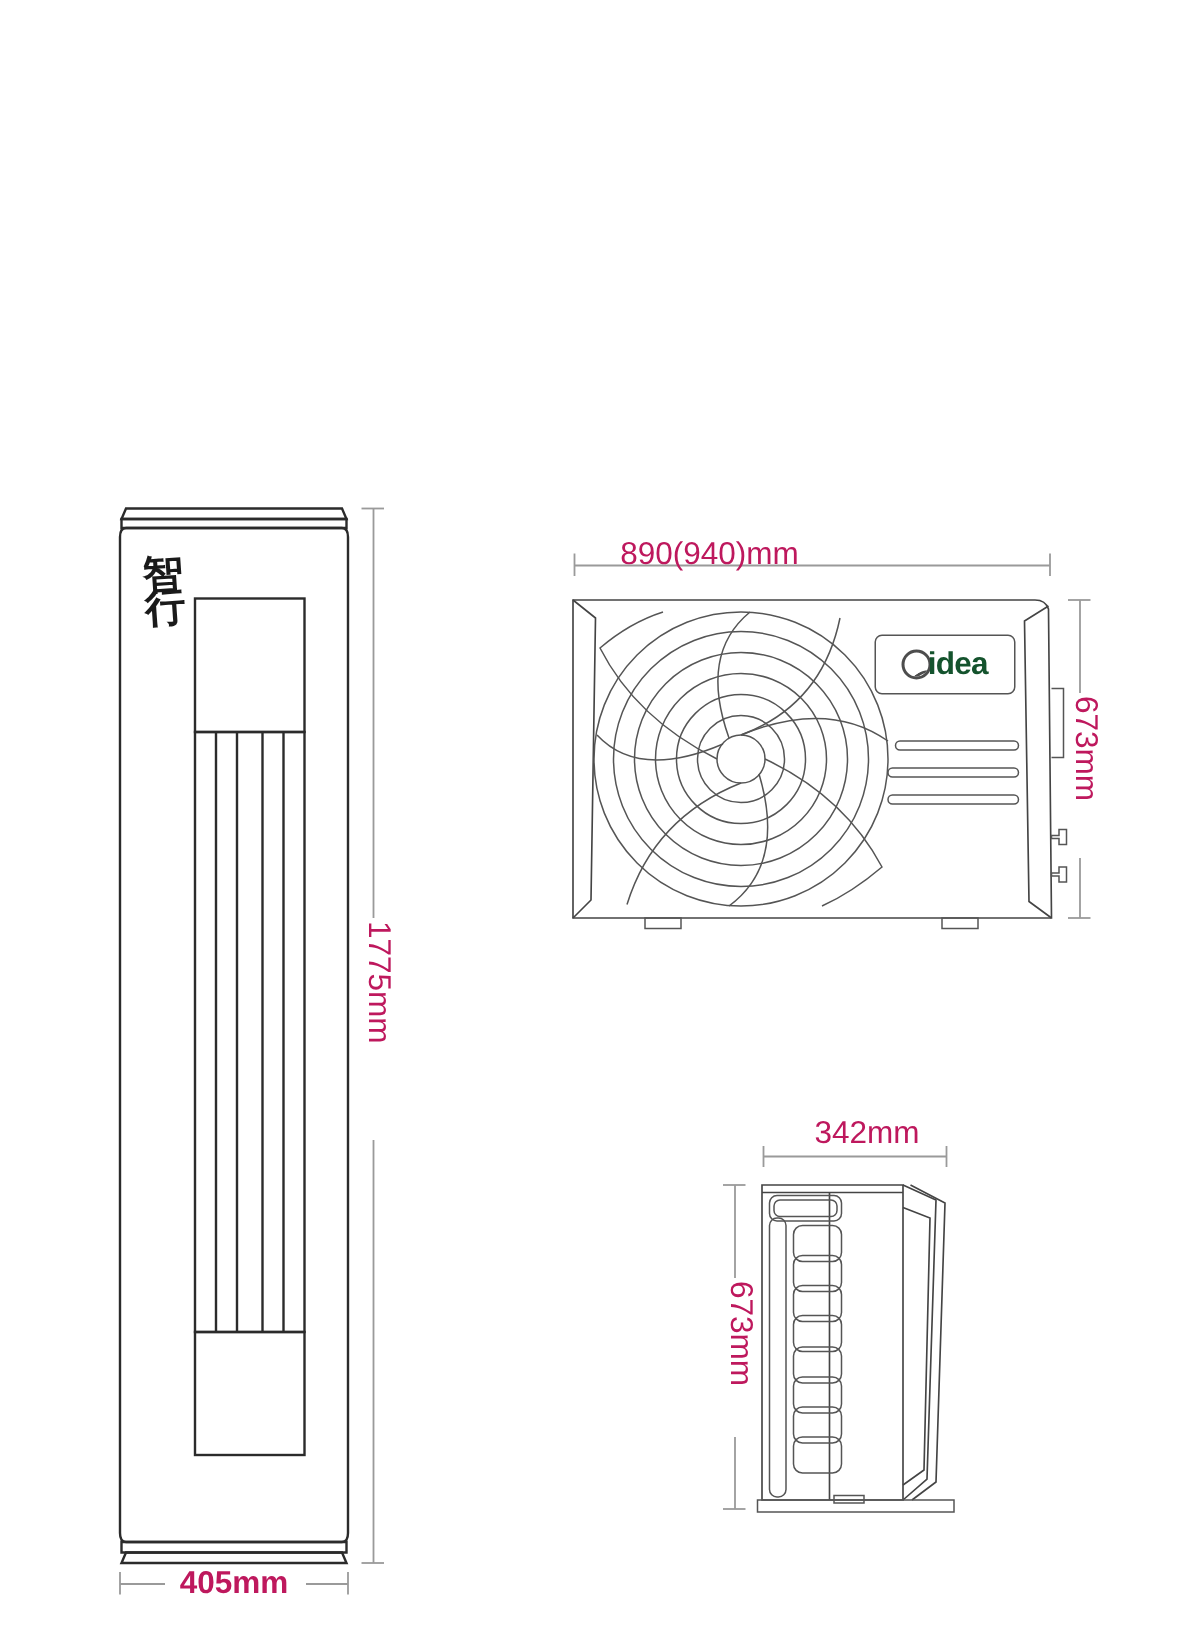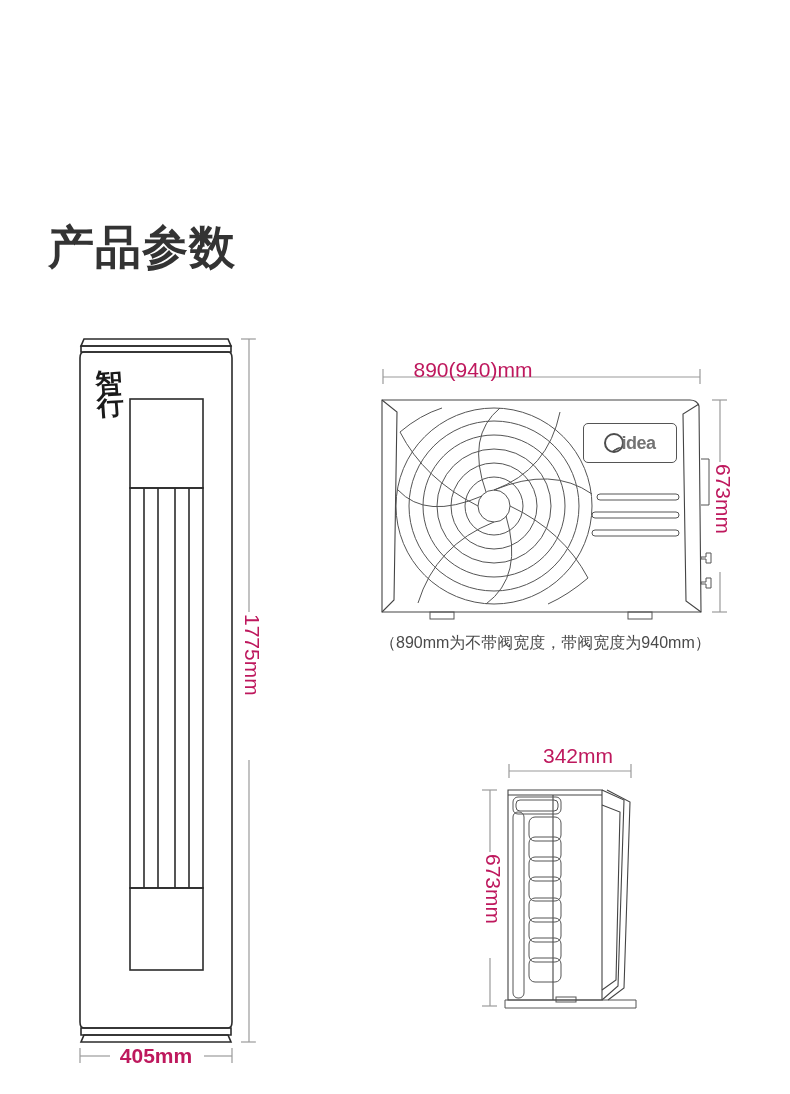--- a/index.html
+++ b/index.html
@@ -80,23 +80,23 @@
     border: 1.3px solid #555;
     border-radius: 5px;
     background: #fff;
     display: flex;
     align-items: center;
     justify-content: center;
   }
   .midea-logo {
     display: flex;
     align-items: center;
-    font-size: 18px;
+    font-size: 21px;
     font-weight: bold;
-    color: #737373;
+    color: #14532d;
     letter-spacing: -0.5px;
   }
   .midea-mark {
     position: relative;
     width: 20px;
     height: 20px;
     border: 2.1px solid #4d4d4d;
     border-radius: 50%;
     margin-right: -3px;
     box-sizing: border-box;
@@ -113,21 +113,20 @@
     border-radius: 50% 50% 0 0;
     transform: rotate(-34deg);
   }
   .midea-word { position: relative; z-index: 2; }
 </style>
 </head>
 <body>
 
 <div id="page">
 
-  <div class="page-title">产品参数</div>
 
   <svg class="layer" viewBox="0 0 790 1094">
 
     <g>
 
       <path class="ln" d="M84 339 L228 339 L231 346 L81 346 Z"></path>
       <path class="ln" d="M81 346 L231 346 L231 352 L81 352 Z"></path>
 
       <path class="ln" d="M84 352 L228 352 Q232 352 232 358 L232 1022 Q232 1028 228 1028 L84 1028 Q80 1028 80 1022 L80 358 Q80 352 84 352 Z"></path>
 
@@ -255,21 +254,20 @@
     <div class="midea-logo">
       <span class="midea-mark"></span>
       <span class="midea-word">idea</span>
     </div>
   </div>
 
   <div class="dim-text" style="left:473px; top:358px; transform:translateX(-50%);">890(940)mm</div>
 
   <div class="dim-text vertical" style="left:711px; top:464px;">673mm</div>
 
-  <div class="caption-text" style="left:380px; top:633px;">（890mm为不带阀宽度，带阀宽度为940mm）</div>
 
   <div class="dim-text" style="left:578px; top:744px; transform:translateX(-50%);">342mm</div>
 
   <div class="dim-text vertical" style="left:481px; top:854px;">673mm</div>
 
   <div class="dim-text vertical" style="left:240px; top:614px;">1775mm</div>
 
   <div class="dim-text" style="left:156px; top:1044px; transform:translateX(-50%);font-weight:bold;">405mm</div>
 
 </div>

